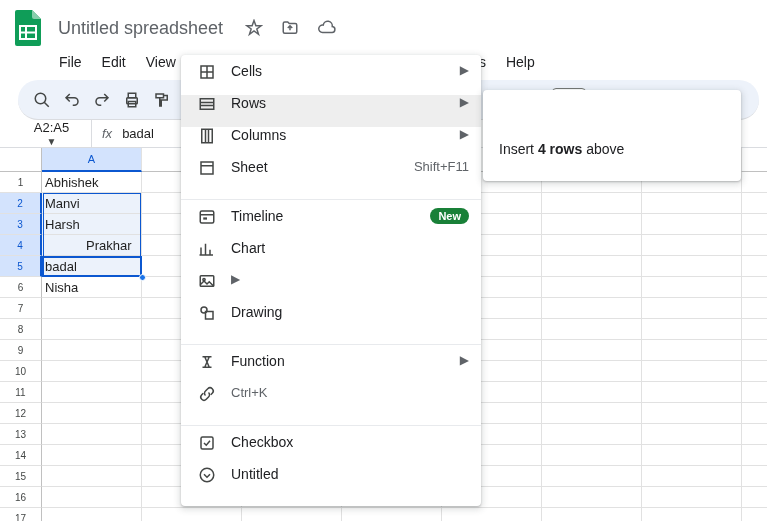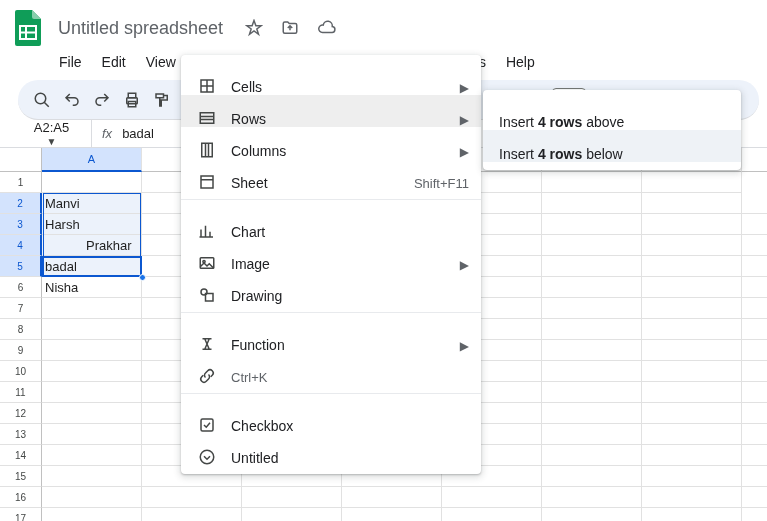--- a/index.html
+++ b/index.html
@@ -38,30 +38,30 @@
 .cell { height: 21px; border-right: 1px solid #e1e1e1; border-bottom: 1px solid #e1e1e1; font-size: 13px; color: #1f1f1f; padding: 0 3px; display: flex; align-items: center; overflow: hidden;}
 .cell.sel { background: rgba(11,87,208,0.08); }
 
 .selection-border { position:absolute; border: 1px solid #0b57d0; pointer-events:none;}
 .active-cell-border { position: absolute; border: 2px solid #0b57d0; pointer-events: none;}
 .fill-handle { position: absolute; width: 7px; height: 7px; background: #1a73e8; border:1px solid #fff; border-radius:50%; }
 
 .dropdown-menu { position: absolute; background: #fff; box-shadow: 0 2px 6px 2px rgba(60,64,67,.15), 0 1px 2px rgba(60,64,67,.3); border-radius: 4px; padding: 8px 0; font-size: 14px; color: #202124; }
 .menu1 { left: 181px; top: 55px; width: 300px; }
 .menu2 { left: 483px; top: 90px; width: 258px; }
-.menu-item { display: flex; align-items: flex-end; height: 32px; padding: 0 12px 0 16px; cursor: pointer; gap: 14px; }
+.menu-item { display: flex; align-items: flex-start; height: 32px; padding: 0 12px 0 16px; cursor: pointer; gap: 14px; }
 .menu-item.hover { background: #eeeeee; }
 .menu-item.hover2 { background: #eef2f6; }
 .menu-icon { width: 20px; display: flex; align-items: center; justify-content: center; color: #444746; }
 .menu-label { flex: 1; }
 .menu-shortcut { font-size: 13px; color: #5f6368; }
 .menu-chevron { color: #5f6368; font-size: 12px;}
 .menu-sep { height: 1px; background: #e8eaed; margin: 8px 0; }
 .new-badge { background: #198038; color: #fff; font-size: 11px; font-weight: bold; padding: 2px 8px; border-radius: 10px; }
-.menu2 .menu-item { padding-left: 16px; gap: 0;}
+.menu2 .menu-item { padding-left: 16px; gap: 0; margin-top: 43px;}
 .menu2-label b { font-weight: bold; }
 svg { display: block; }
 </style>
 </head>
 <body>
 
 <div class="header">
   <div class="title-row">
     <div class="logo">
       <svg width="26" height="36" viewBox="0 0 26 36">
@@ -199,20 +199,21 @@
         <div class="col-header" style="width: 100px;">B</div>
         <div class="col-header" style="width: 100px;">C</div>
         <div class="col-header" style="width: 100px;">D</div>
         <div class="col-header" style="width: 100px;">E</div>
         <div class="col-header" style="width: 100px;">F</div>
         <div class="col-header" style="width: 100px;">G</div>
         <div class="col-header" style="width: 100px;">H</div>
       </div>
     <div id="grid-rows">
         <div class="cells-row">
+          <div class="cell" style="width: 100px;">Abhishek</div>
           <div class="cell" style="width: 100px;"></div>
           <div class="cell" style="width: 100px;"></div>
           <div class="cell" style="width: 100px;"></div>
           <div class="cell" style="width: 100px;"></div>
           <div class="cell" style="width: 100px;"></div>
           <div class="cell" style="width: 100px;"></div>
           <div class="cell" style="width: 100px;"></div>
         </div>
         <div class="cells-row">
           <div class="cell sel" style="width: 100px;">Manvi</div>
@@ -426,38 +427,49 @@
         </svg>
       </span>
     <span class="menu-label">Sheet</span>
 
     <span class="menu-shortcut">Shift+F11</span>
     </div>
     <div class="menu-sep"></div>
     <div class="menu-item">
       <span class="menu-icon">
         <svg width="18" height="18" viewBox="0 0 24 24" fill="none" stroke="#444746" stroke-width="2">
+          <rect x="3" y="4" width="18" height="16" rx="2"></rect>
+          <line x1="3" y1="9" x2="21" y2="9"></line>
+          <line x1="7" y1="14" x2="12" y2="14" stroke-width="3"></line>
+        </svg>
+      </span>
+    <span class="menu-label">Timeline</span>
+    <span class="new-badge">New</span>
+
+    </div>
+    <div class="menu-item">
+      <span class="menu-icon">
+        <svg width="18" height="18" viewBox="0 0 24 24" fill="none" stroke="#444746" stroke-width="2">
           <line x1="4" y1="20" x2="4" y2="10"></line>
           <line x1="10" y1="20" x2="10" y2="5"></line>
           <line x1="16" y1="20" x2="16" y2="13"></line>
           <line x1="2" y1="20" x2="20" y2="20"></line>
         </svg>
       </span>
     <span class="menu-label">Chart</span>
 
     </div>
     <div class="menu-item">
       <span class="menu-icon">
         <svg width="18" height="18" viewBox="0 0 24 24" fill="none" stroke="#444746" stroke-width="2">
           <rect x="3" y="5" width="18" height="14" rx="1"></rect>
           <circle cx="8" cy="10" r="1.5"></circle>
           <path d="M3 17 l5 -5 l4 4 l3 -3 l6 6"></path>
         </svg>
       </span>
-    <span class="menu-label">Image</span>
 
     <span class="menu-chevron">▶</span>
     </div>
     <div class="menu-item">
       <span class="menu-icon">
         <svg width="18" height="18" viewBox="0 0 24 24" fill="none" stroke="#444746" stroke-width="2">
           <circle cx="8" cy="8" r="4"></circle>
           <rect x="10" y="10" width="10" height="10"></rect>
         </svg>
       </span>
@@ -503,16 +515,13 @@
         </svg>
       </span>
     <span class="menu-label">Untitled</span>
 
     </div>
   </div>
 <div class="dropdown-menu menu2" id="menu2">
     <div class="menu-item">
       <span class="menu2-label">Insert <b>4 rows</b> above</span>
     </div>
-    <div class="menu-item hover2">
-      <span class="menu2-label">Insert <b>4 rows</b> below</span>
-    </div>
   </div>
 
 </body></html>

